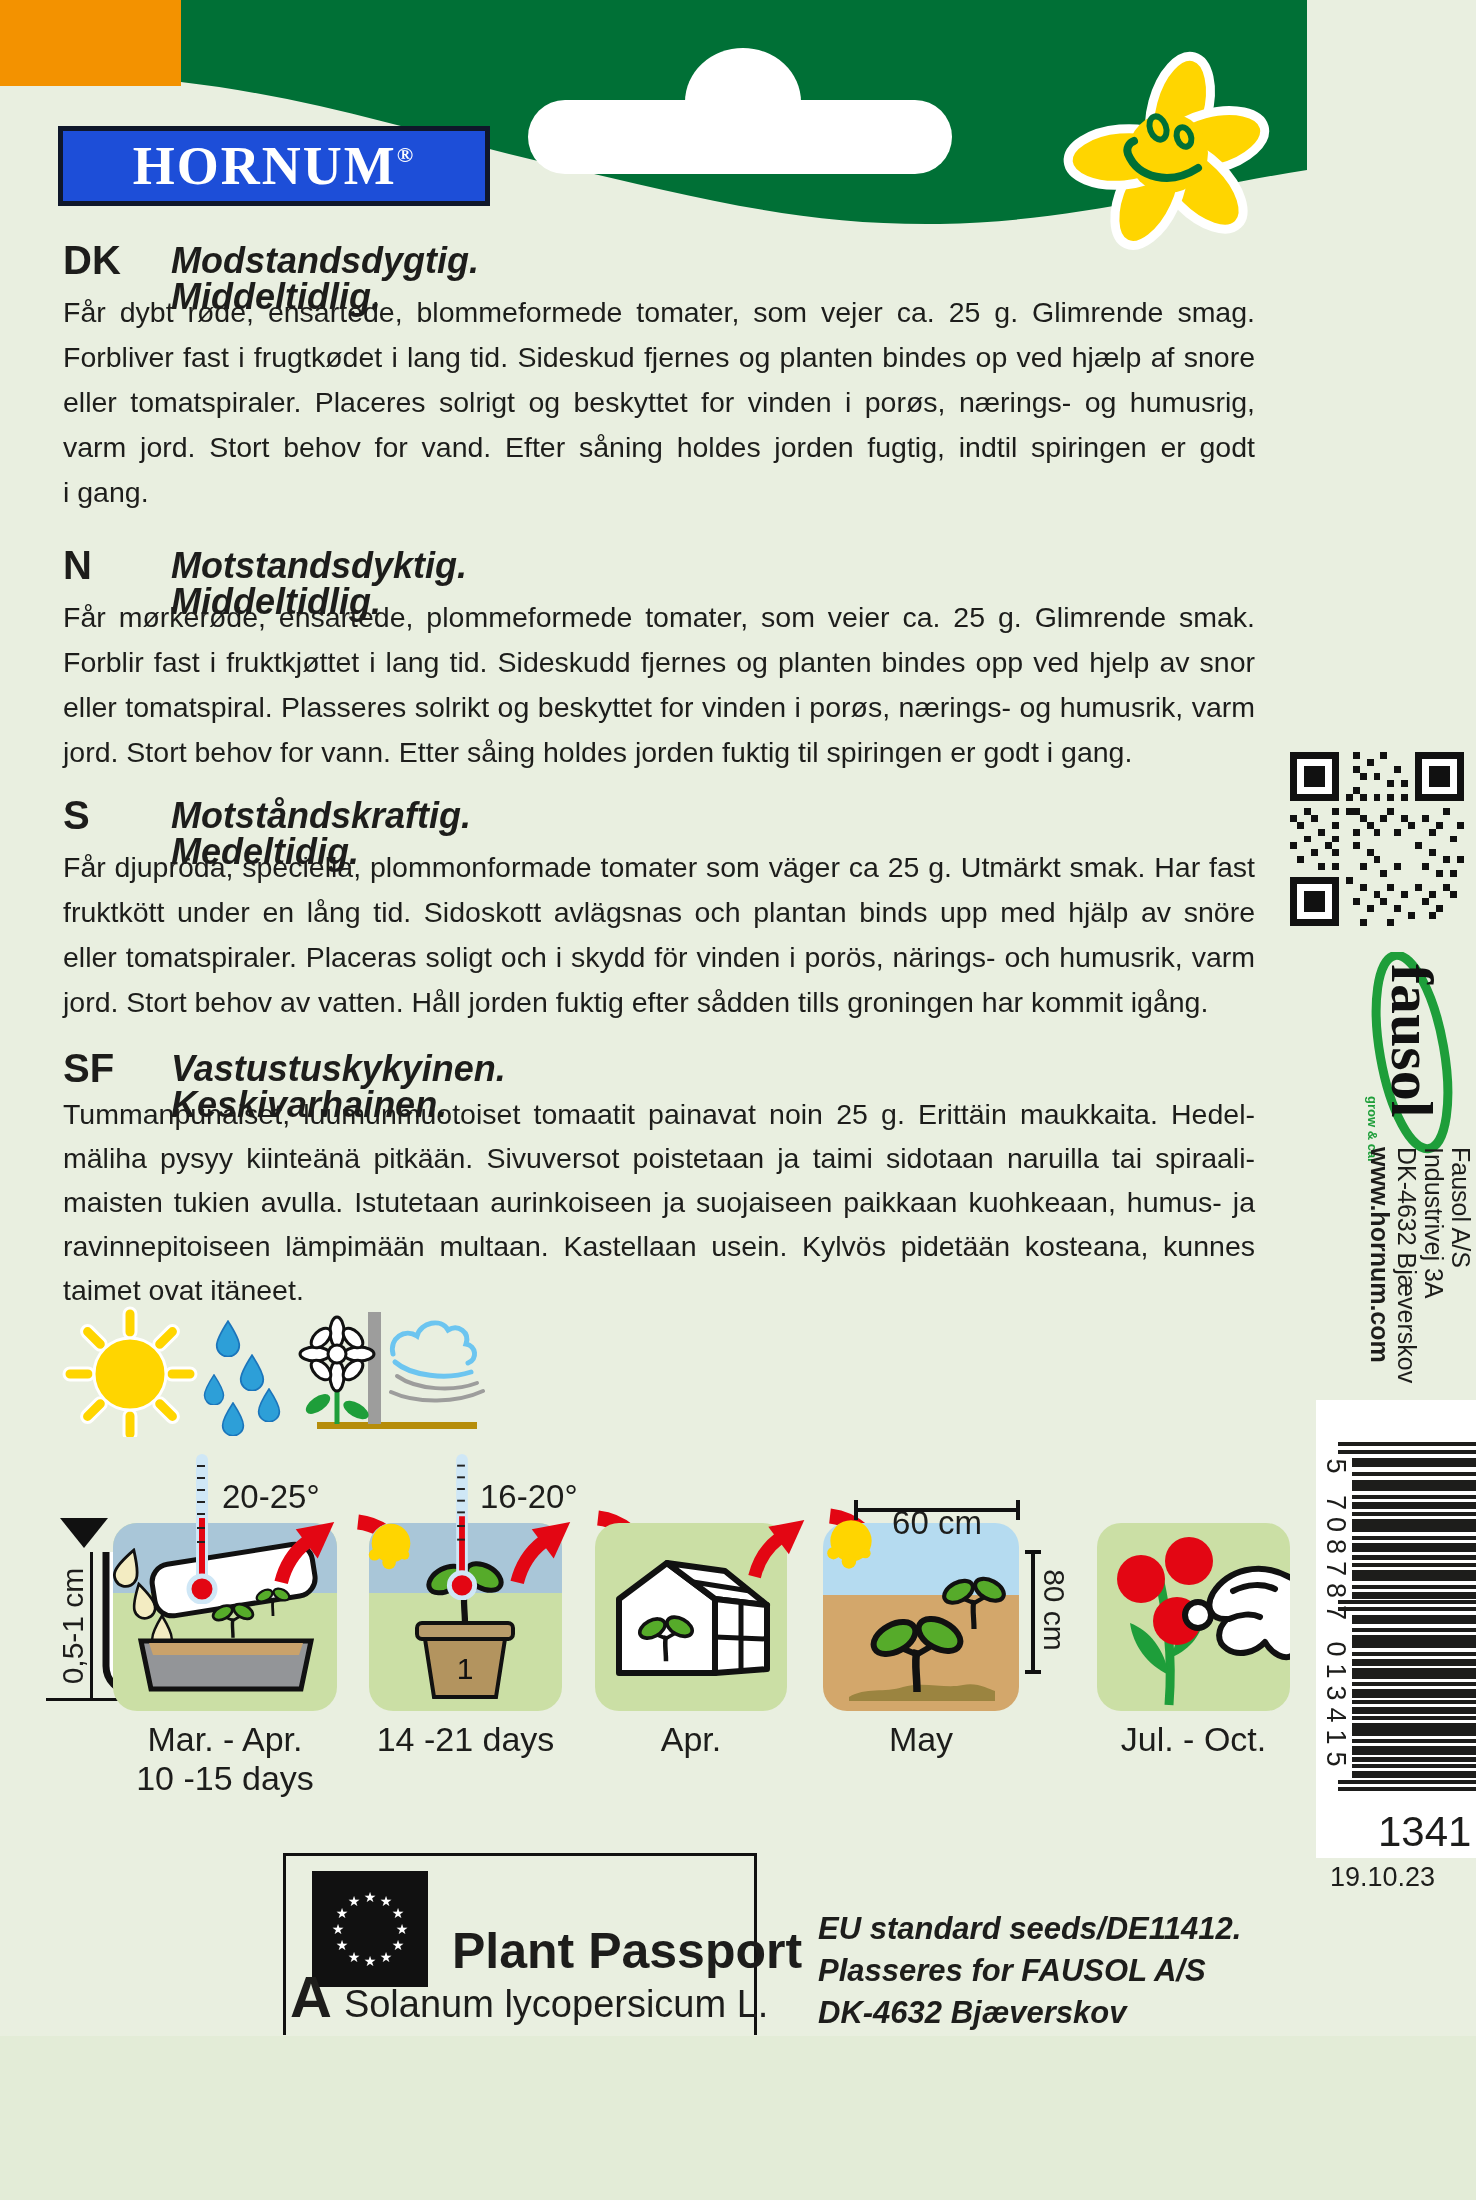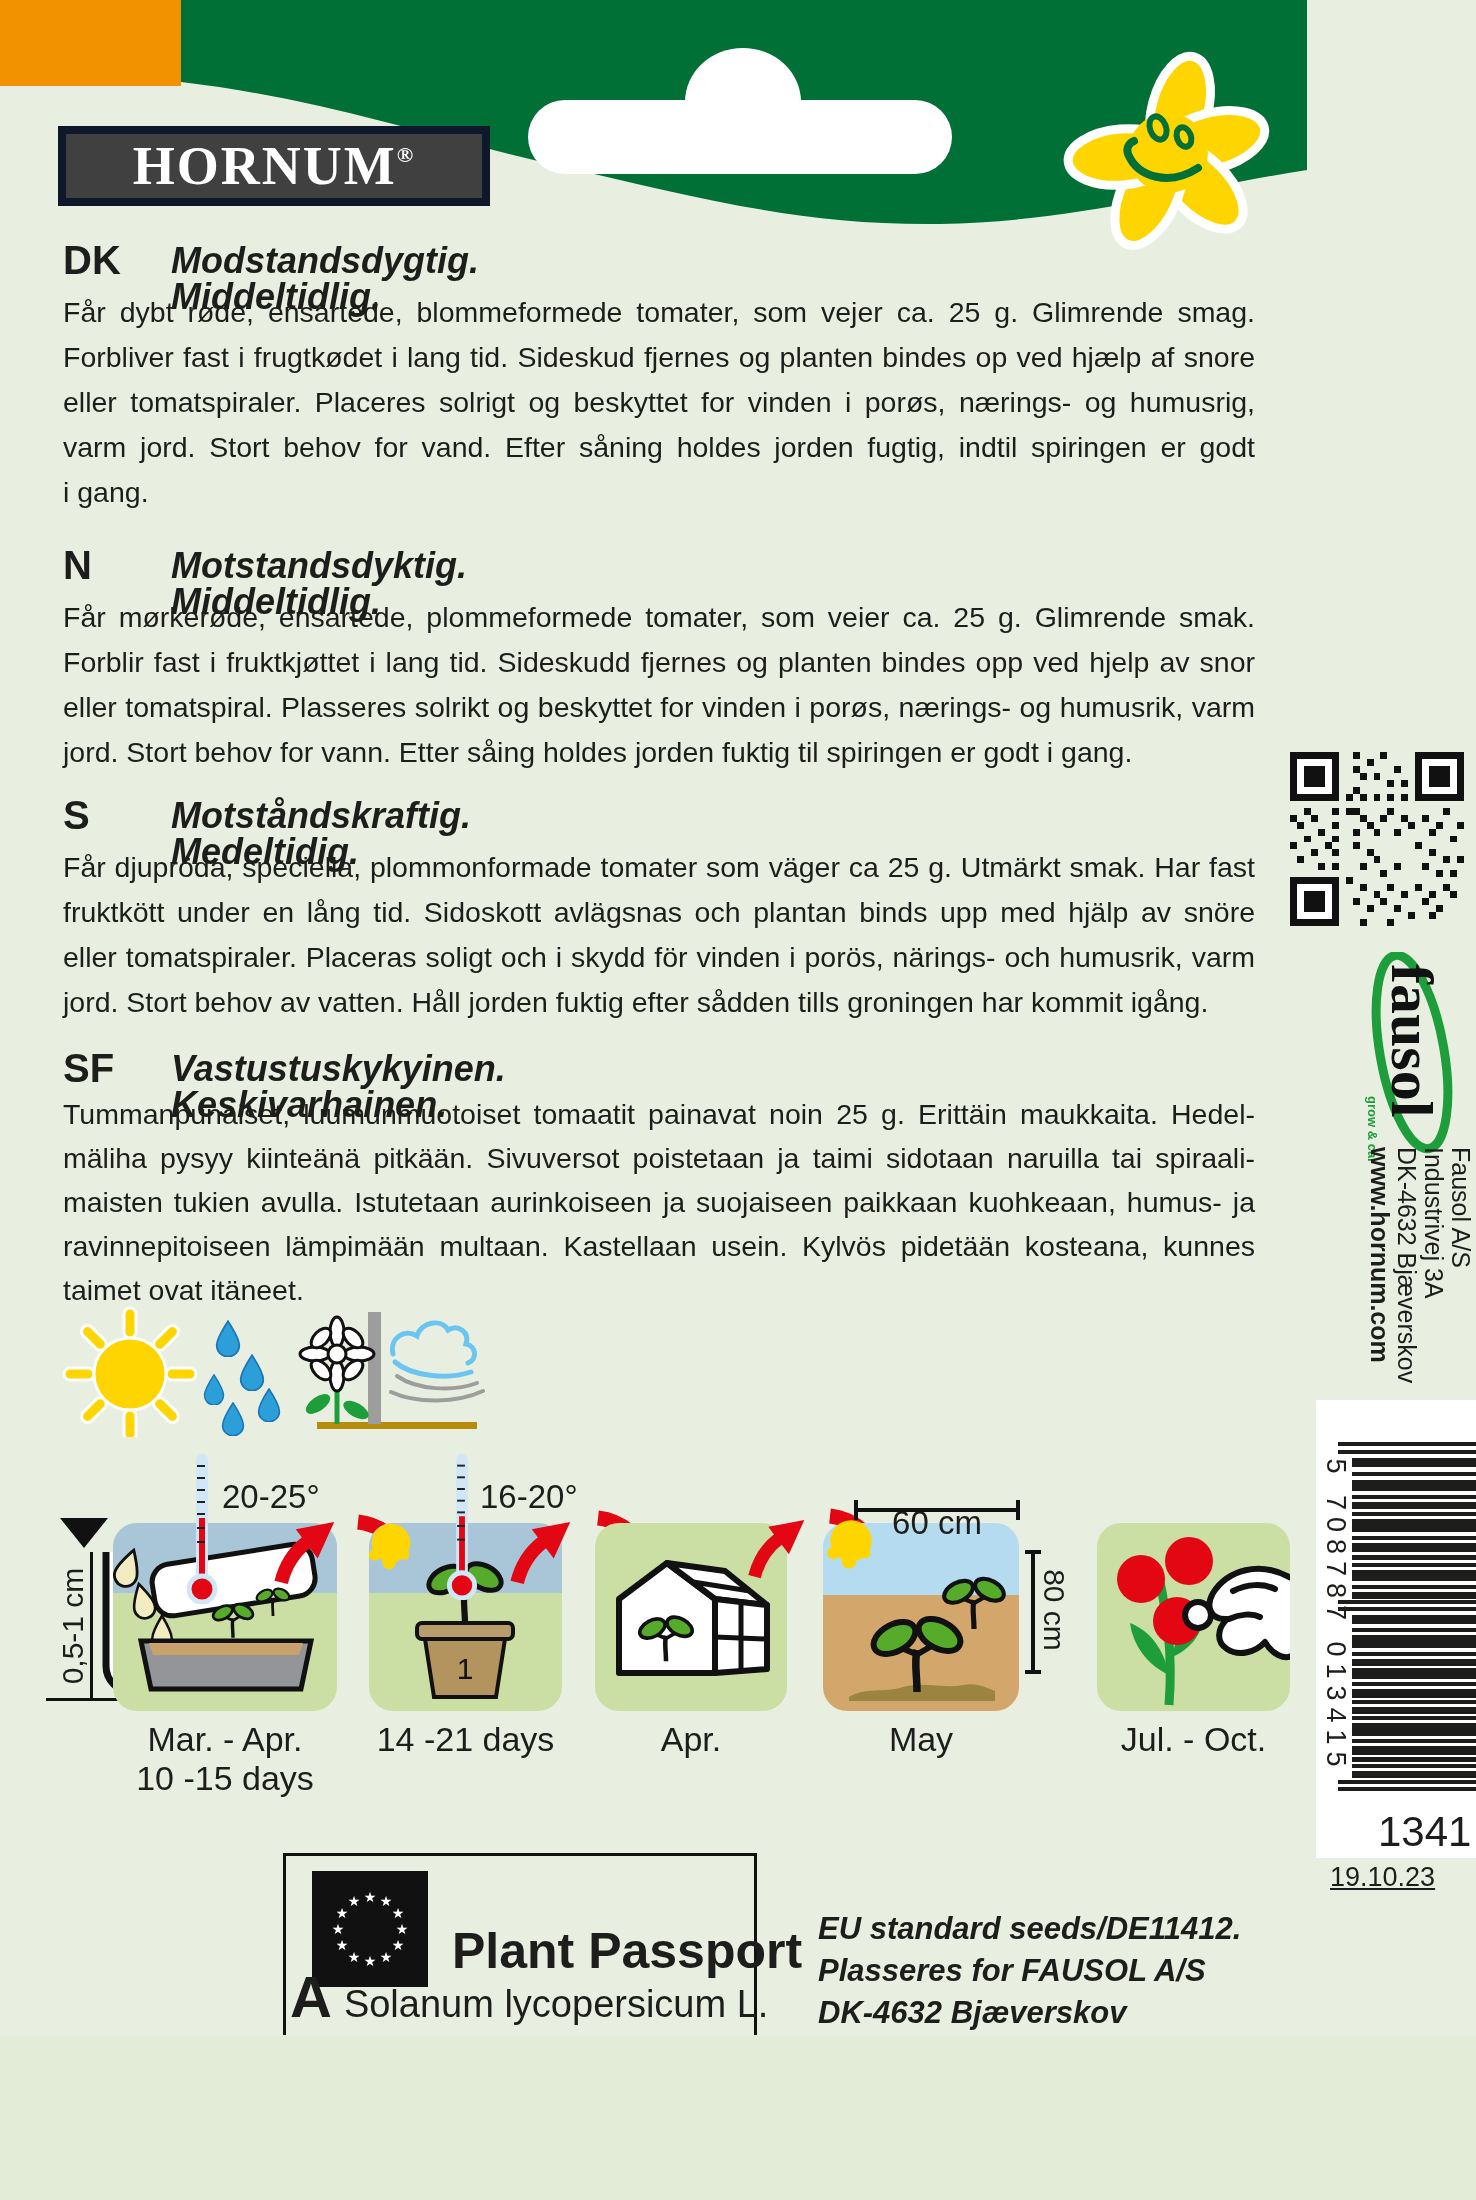--- a/index.html
+++ b/index.html
@@ -1,21 +1,21 @@
 <!DOCTYPE html>
 <html><head>
 <meta charset="utf-8">
 <style>
   html,body{margin:0;padding:0;}
   body{width:1476px;height:2200px;position:relative;background:#e9efe0;
        font-family:"Liberation Sans",sans-serif;color:#1d1d1b;overflow:hidden;}
   .abs{position:absolute;}
   
-  .logo-box{left:58px;top:126px;width:432px;height:80px;background:#404040;
-    border:8px solid #0f172a;box-sizing:border-box;display:flex;align-items:center;justify-content:center;}
+  .logo-box{left:58px;top:126px;width:432px;height:80px;background:#1d4ed8;
+    border:5px solid #0f172a;box-sizing:border-box;display:flex;align-items:center;justify-content:center;}
   .logo-text{font-family:"Liberation Serif",serif;font-weight:bold;color:#fff;font-size:54px;letter-spacing:2px;line-height:1;}
   .logo-reg{font-size:22px;vertical-align:22px;}
   
   .sec-code{font-size:40px;font-weight:bold;line-height:1;}
   .sec-title{font-size:36px;font-weight:bold;font-style:italic;line-height:1;margin-left:31px;}
   .sec-body{width:1192px;font-size:28.5px;line-height:45px;}
   .sec-body .jl{text-align:justify;text-align-last:justify;}
   .sec-body .last{text-align:left;text-align-last:left;}
   
   .panel{border-radius:24px;overflow:hidden;}
@@ -29,21 +29,21 @@
   .pp-box{left:283px;top:1853px;width:474px;height:182px;border:3px solid #111;border-bottom:none;box-sizing:border-box;}
   .pp-title{font-size:50px;font-weight:bold;}
   .pp-cat{font-size:58px;font-weight:bold;line-height:1;}
   .pp-species{font-size:38px;}
   .producer{font-size:31px;font-style:italic;line-height:42px;font-weight:bold;}
   
   .addr{font-size:25px;line-height:27px;white-space:nowrap;}
   .addr .site{font-weight:bold;}
   .ean-digits{font-size:27px;letter-spacing:7px;white-space:nowrap;}
   .item-no{font-size:42px;font-weight:normal;margin-left:48px;}
-  .pack-date{font-size:27px;text-decoration:underline;}
+  .pack-date{font-size:27px;}
   .bottom-band{left:0;top:2036px;width:1476px;height:164px;background:#e3ecd7;}
 </style>
 </head>
 <body>
 
 <svg width="0" height="0" style="position:absolute">
   <defs>
     <symbol id="arrow-out" viewBox="0 0 70 70">
       <path d="M10,66 C15,46 25,32 38,22" stroke="#e30613" stroke-width="15" fill="none"></path>
       <polygon points="26,8 68,0 50,40" fill="#e30613"></polygon>

